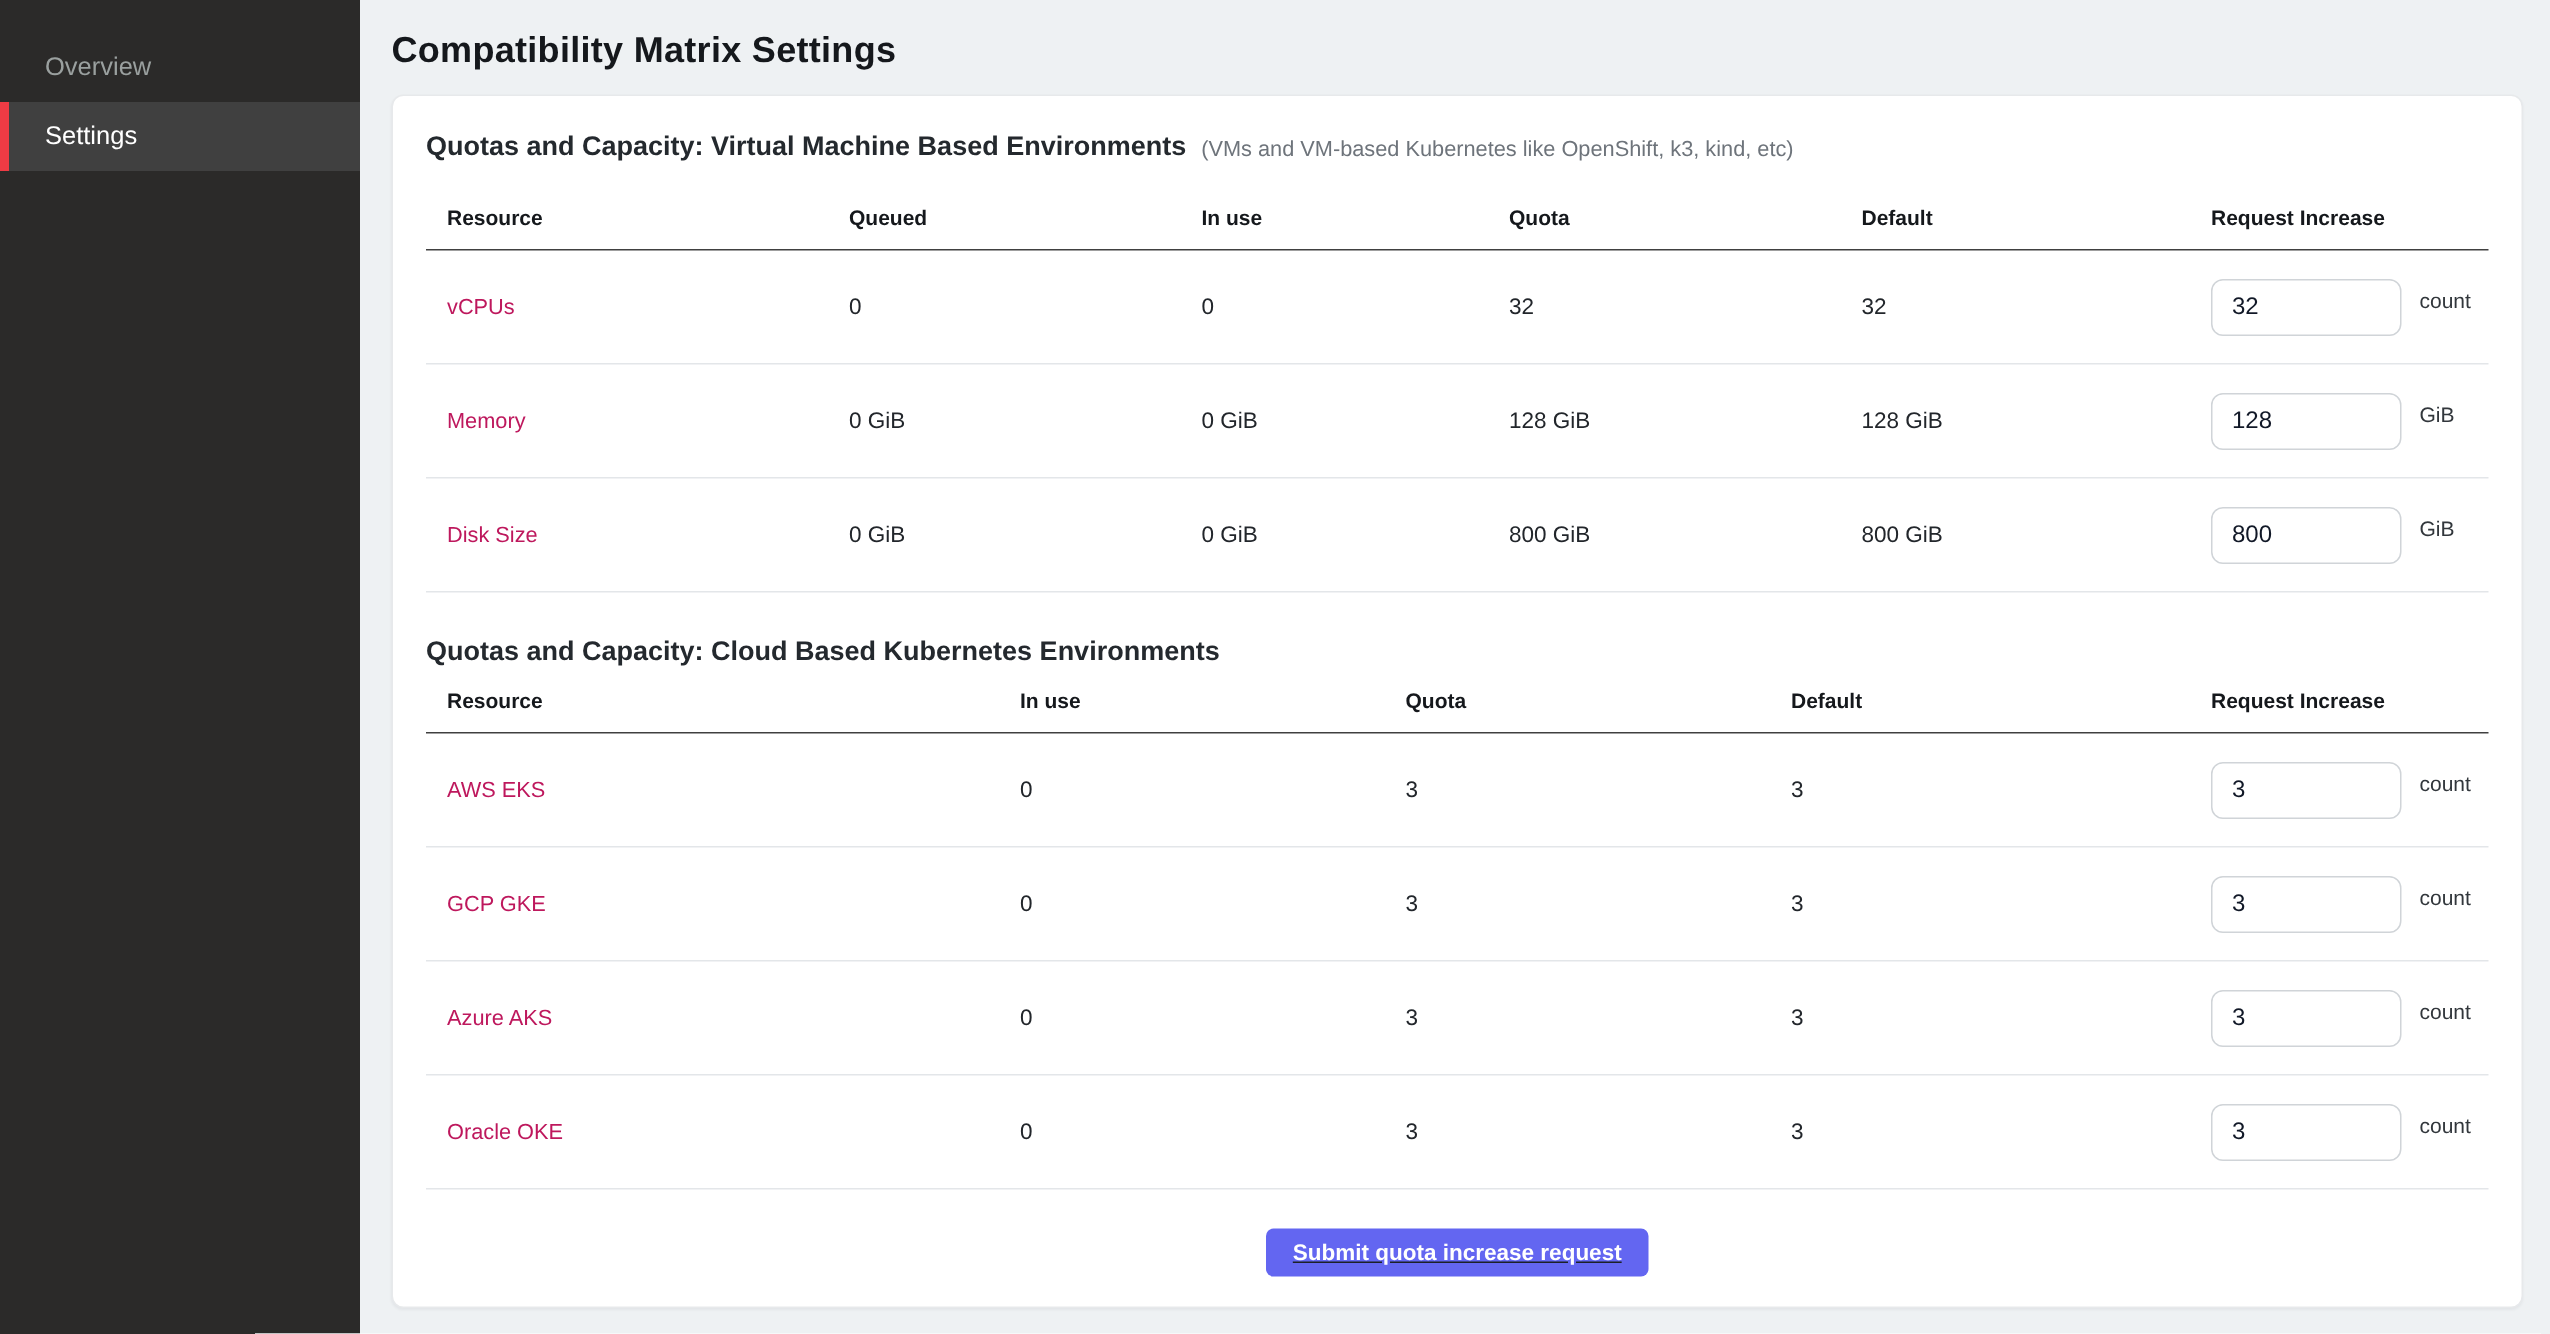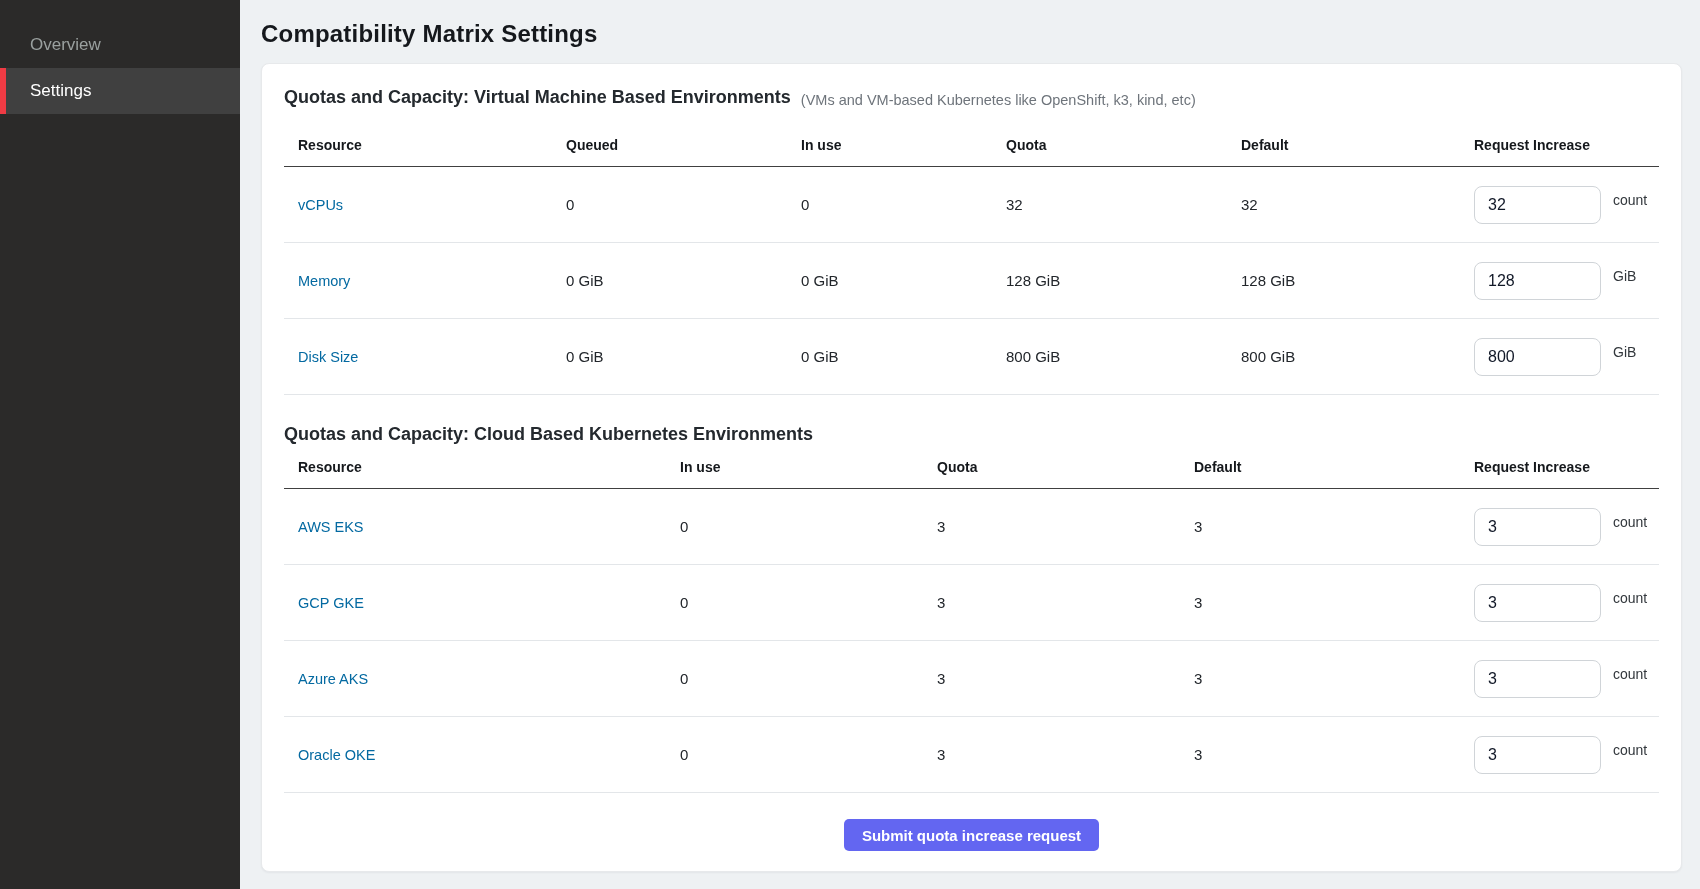--- a/index.html
+++ b/index.html
@@ -93,21 +93,21 @@
 
   .trow {
     display: grid;
     align-items: center;
     height: 76px;
     padding-left: 14px;
     border-bottom: 1px solid #e3e6e9;
     font-size: 15px;
     color: #22262b;
   }
-  .cell-resource { font-weight: 500; font-size: 14.5px; color: #0369a1; }
+  .cell-resource { font-weight: 500; font-size: 14.5px; color: #be185d; }
 
   .cell-request { display: flex; align-items: center; gap: 12px; }
   .qinput {
     width: 127px;
     height: 38px;
     border: 1px solid #d0d4d8;
     border-radius: 8px;
     padding: 0 13px;
     font-size: 16px;
     color: #111827;
@@ -119,20 +119,21 @@
     font-size: 14px;
     color: #32373c;
     transform: translateY(-5px);
   }
 
   .button-row {
     margin-top: 26px;
     height: 32px;
     display: flex;
     justify-content: center;
+    text-decoration: underline;
   }
   .submit-btn {
     background: #6366f1;
     color: #ffffff;
     border: none;
     border-radius: 5px;
     height: 32px;
     padding: 0 18px;
     font-size: 15px;
     font-weight: bold;

